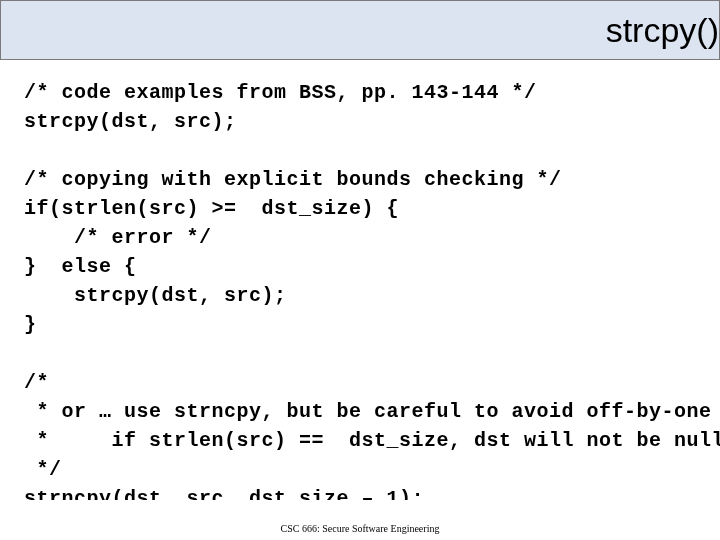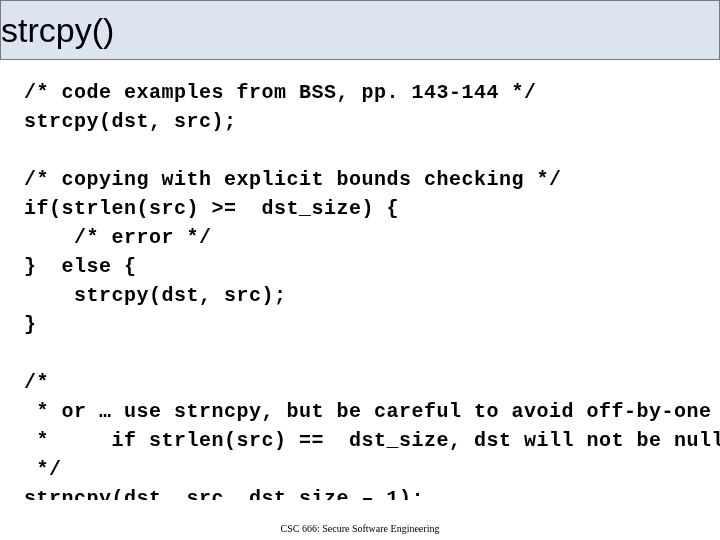--- a/index.html
+++ b/index.html
@@ -11,21 +11,21 @@
     position: relative;
     overflow: hidden;
   }
   .title-bar {
     width: 100%;
     height: 60px;
     background: #dce4f2;
     border: 1px solid #7a7a7a;
     display: flex;
     align-items: center;
-    justify-content: flex-start;
+    justify-content: flex-end;
   }
   .title-text {
     font-size: 34px;
     color: #000;
     font-family: Arial, Helvetica, sans-serif;
   }
   .code-area {
     padding: 18px 20px 0 24px;
     font-family: "Courier New", Courier, monospace;
     font-size: 20px;

